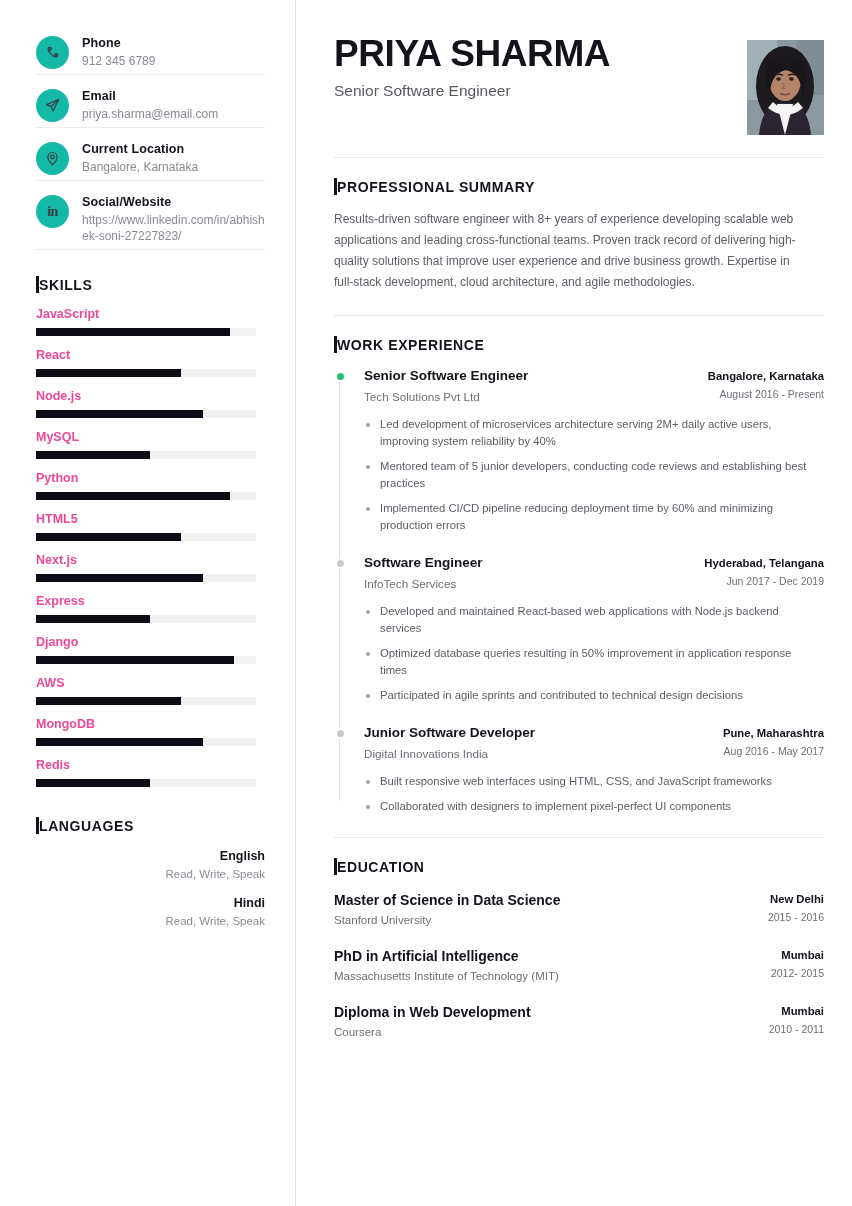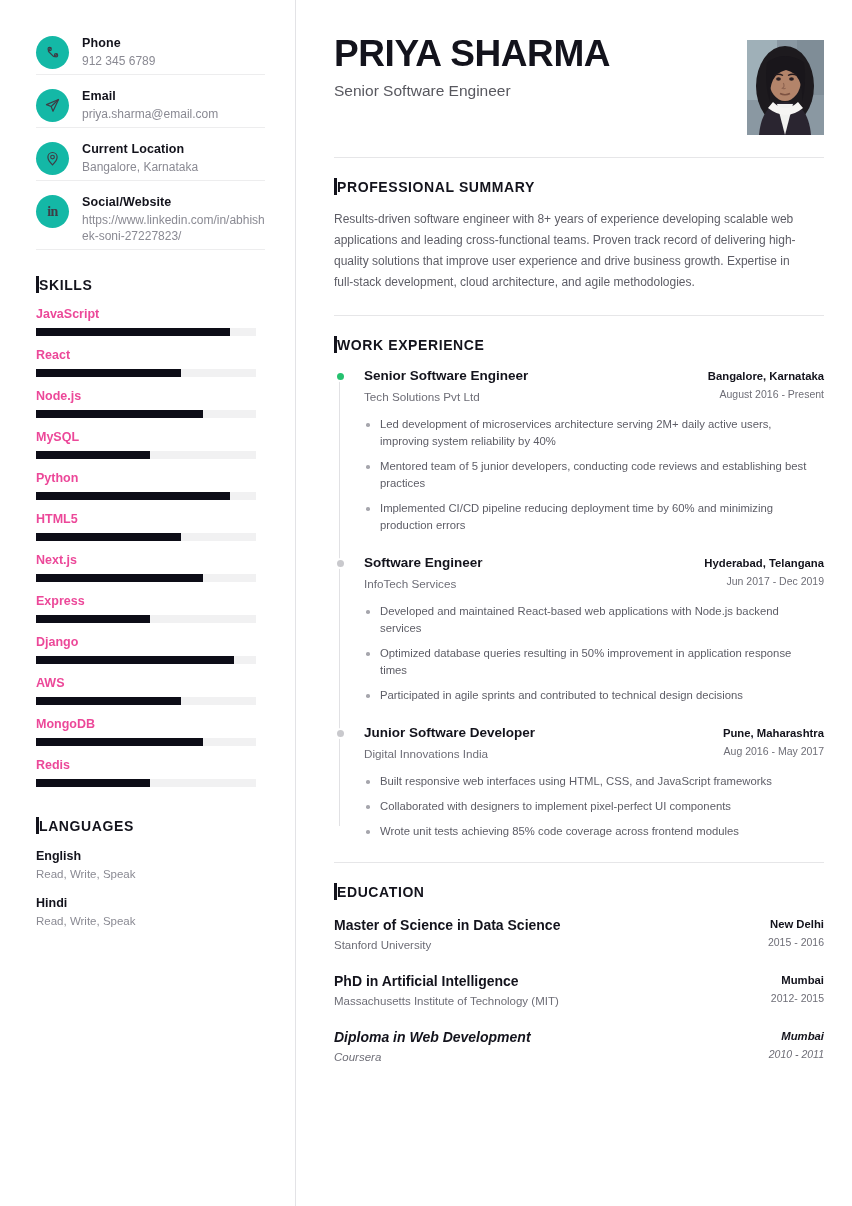--- a/index.html
+++ b/index.html
@@ -62,21 +62,21 @@
   .skill-name {
     font-size: 12.5px; font-weight: 700; color: #ec4899;
     line-height: 15px; margin-bottom: 6px;
   }
   .skill-track {
     position: relative; height: 8px; width: 220px;
     background: #f1f1f2; border-radius: 0;
   }
   .skill-fill { position: absolute; left: 0; top: 0; height: 8px; background: #0d0d17; }
 
-  .langs { margin-top: 14px; }
+  .langs { margin-top: 14px; text-align: right; }
   .lang-item { margin-bottom: 13px; }
   .lang-name { font-size: 12.5px; font-weight: 700; color: #13131c; line-height: 16px; }
   .lang-level { font-size: 11.5px; color: #8a8a93; line-height: 16px; margin-top: 2px; }
 
   
   .main { flex: 1; padding: 32px 28px 0 38px; min-width: 0; }
   .header-row { display: flex; align-items: flex-start; justify-content: space-between; }
   .name {
     font-size: 37px; font-weight: 700; letter-spacing: -0.4px;
     color: #13131c; line-height: 44px;
@@ -123,21 +123,21 @@
     font-size: 11.3px; color: #5d5d66; line-height: 17px; max-width: 452px;
   }
   .bullets li:last-child { margin-bottom: 0; }
   .bullets li::before {
     content: ""; position: absolute; left: 2px; top: 7px;
     width: 3.5px; height: 3.5px; border-radius: 50%; background: #a6a6ad;
   }
 
   .edu-list { margin-top: 16px; }
   .edu-item { display: flex; justify-content: space-between; align-items: flex-start; gap: 14px; margin-bottom: 18px; }
-  .edu-item:last-child { margin-bottom: 0; font-style: italic; }
+  .edu-item:last-child { margin-bottom: 0; }
   .edu-degree { font-size: 14px; font-weight: 700; color: #13131c; line-height: 18px; }
   .edu-school { font-size: 11.5px; color: #6e6e77; line-height: 17px; margin-top: 3px; }
   .edu-meta { text-align: right; flex: 0 0 auto; }
   .edu-loc { font-size: 11.3px; font-weight: 700; color: #13131c; line-height: 16px; }
   .edu-year { font-size: 10.5px; color: #6e6e77; line-height: 16px; margin-top: 2px; }
 </style>
 </head>
 <body>
 
 <div class="page">
@@ -391,21 +391,20 @@
         <div class="job-company">Digital Innovations India</div>
       </div>
       <div class="job-meta">
         <div class="job-loc">Pune, Maharashtra</div>
         <div class="job-date">Aug 2016 - May 2017</div>
       </div>
     </div>
     <ul class="bullets">
       <li>Built responsive web interfaces using HTML, CSS, and JavaScript frameworks</li>
                 <li>Collaborated with designers to implement pixel-perfect UI components</li>
-                <li>Wrote unit tests achieving 85% code coverage across frontend modules</li>
     </ul>
   </div>
           </div>
       </div>
     </section>
 
     <div class="rule"></div>
 
     <section class="main-sec">
       <div class="sec-head">

